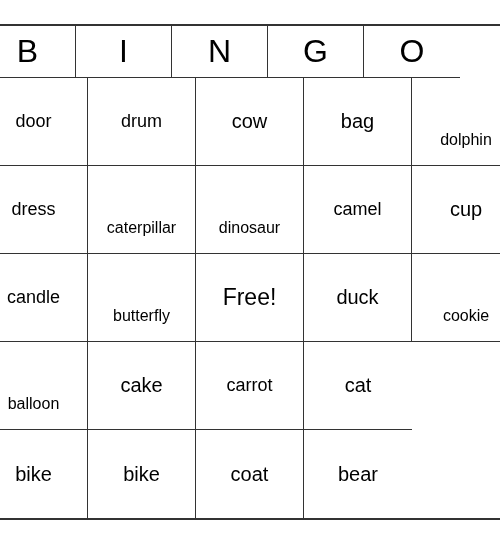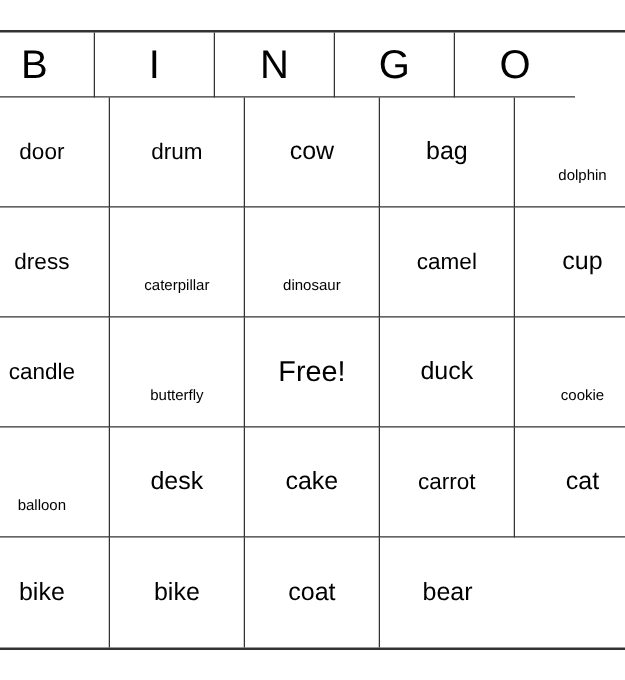--- a/index.html
+++ b/index.html
@@ -66,21 +66,21 @@
 
     .bingo-row:last-child .bingo-cell {
       border-bottom: none;
     }
 
     .cell-text {
       font-size: 18px;
     }
 
     .cell-text.small {
-      font-size: 12px;
+      font-size: 16px;
       margin-top: 36px;
     }
 
     .cell-text.large {
       font-size: 20px;
     }
 
     .cell-text.free {
       font-size: 23px;
       font-weight: normal;
@@ -147,23 +147,20 @@
         </div>
         <div class="bingo-cell">
           <span class="cell-text small">cookie</span>
         </div>
       </div>
       <div class="bingo-row">
         <div class="bingo-cell">
           <span class="cell-text small">balloon</span>
         </div>
         <div class="bingo-cell">
-          <span class="cell-text large">desk</span>
-        </div>
-        <div class="bingo-cell">
           <span class="cell-text large">cake</span>
         </div>
         <div class="bingo-cell">
           <span class="cell-text">carrot</span>
         </div>
         <div class="bingo-cell">
           <span class="cell-text large">cat</span>
         </div>
       </div>
       <div class="bingo-row">

